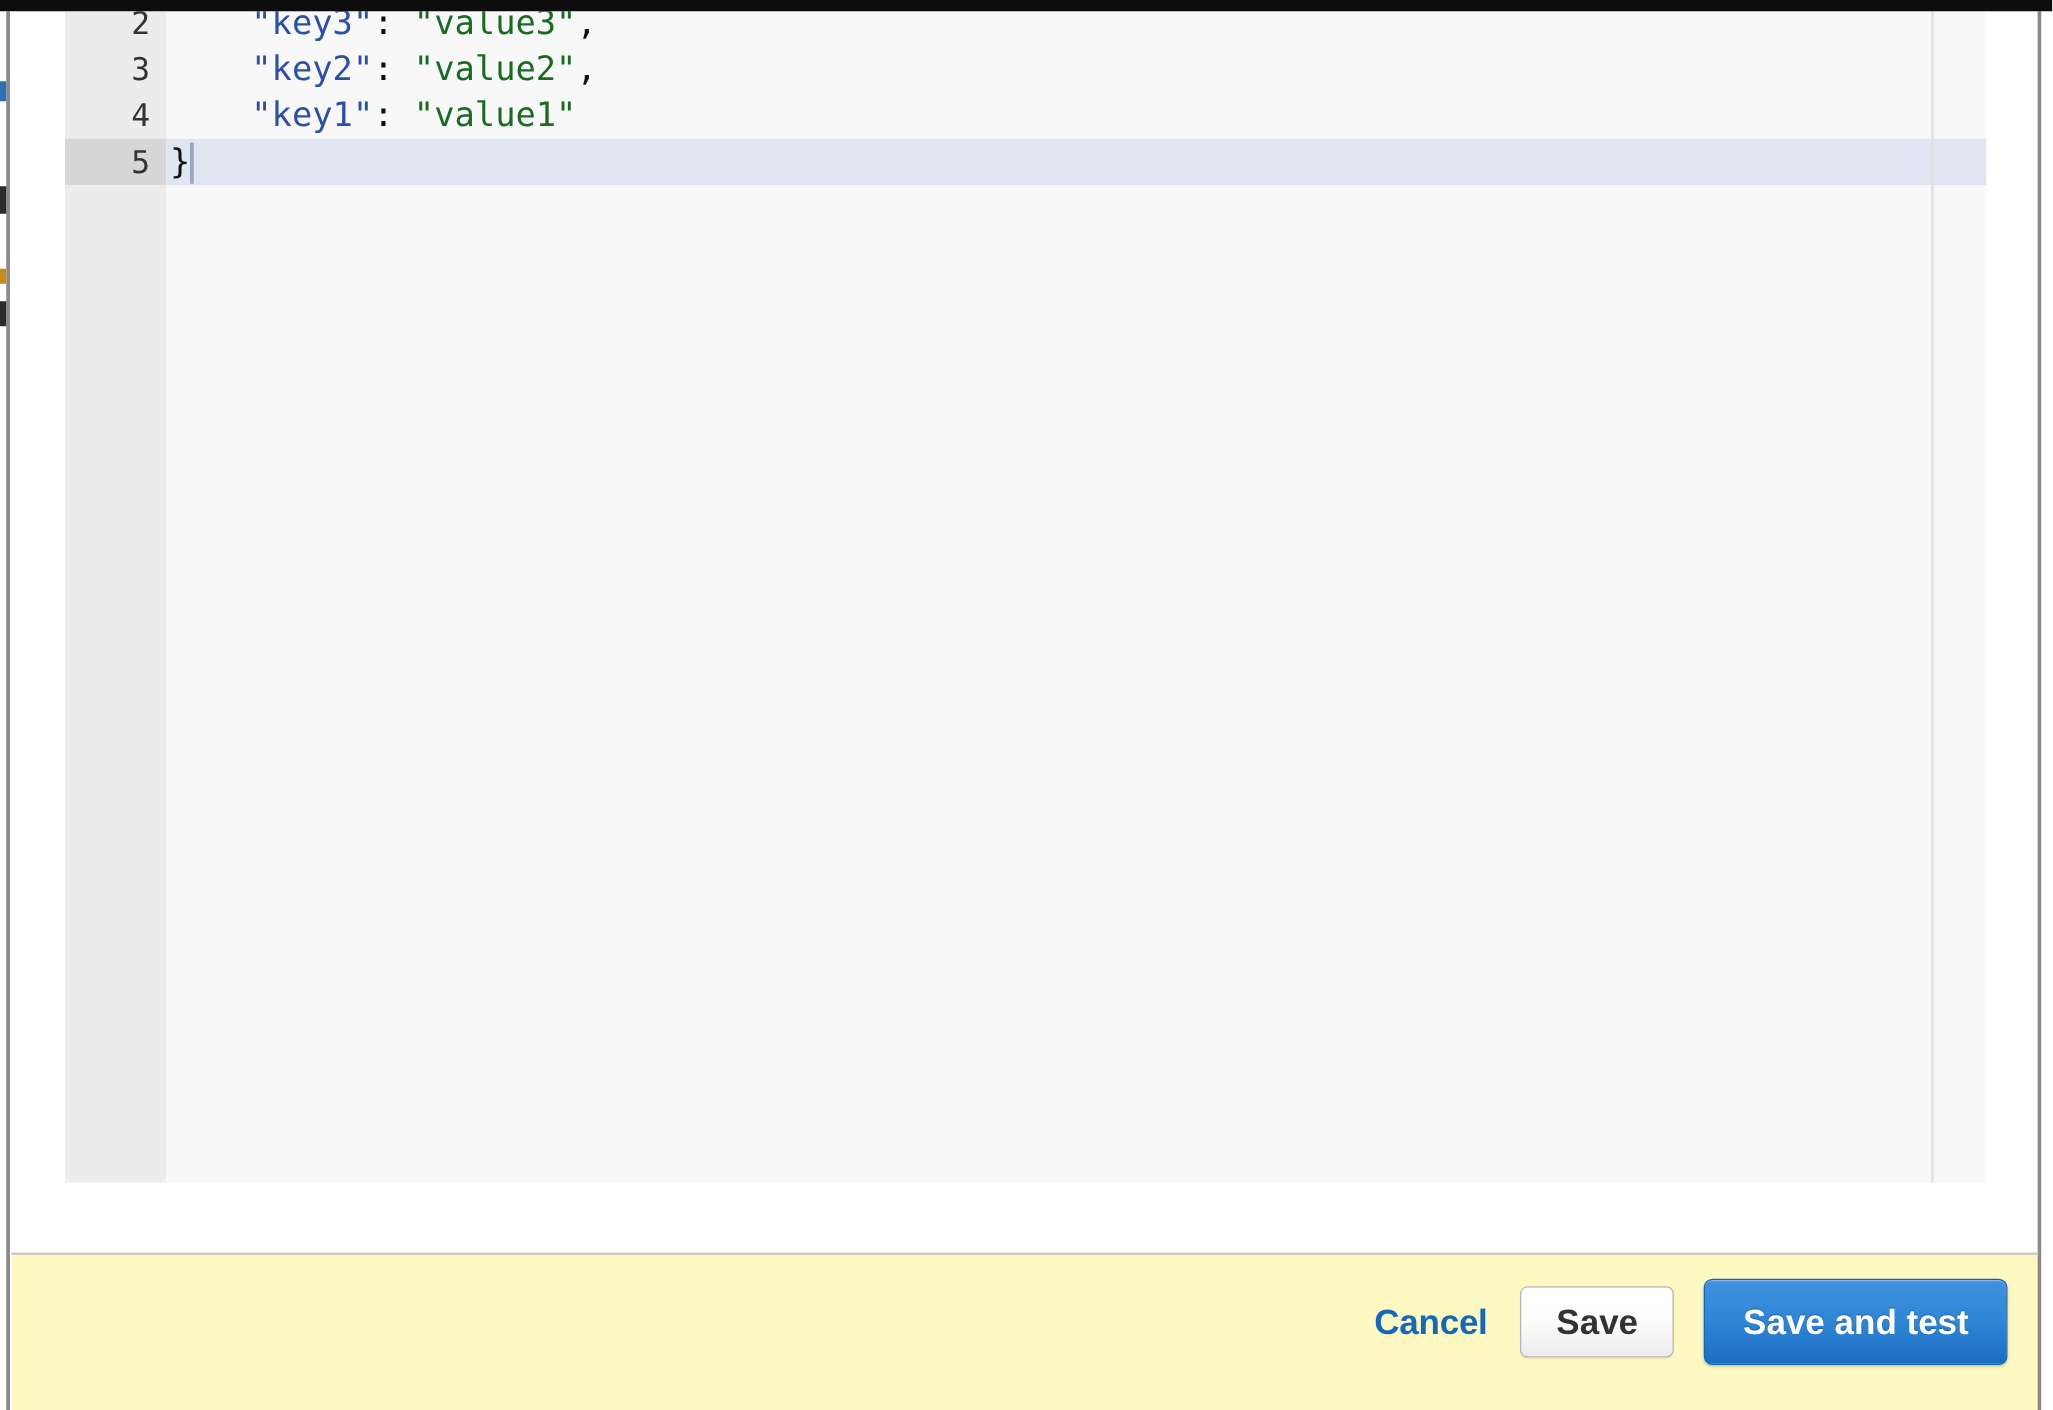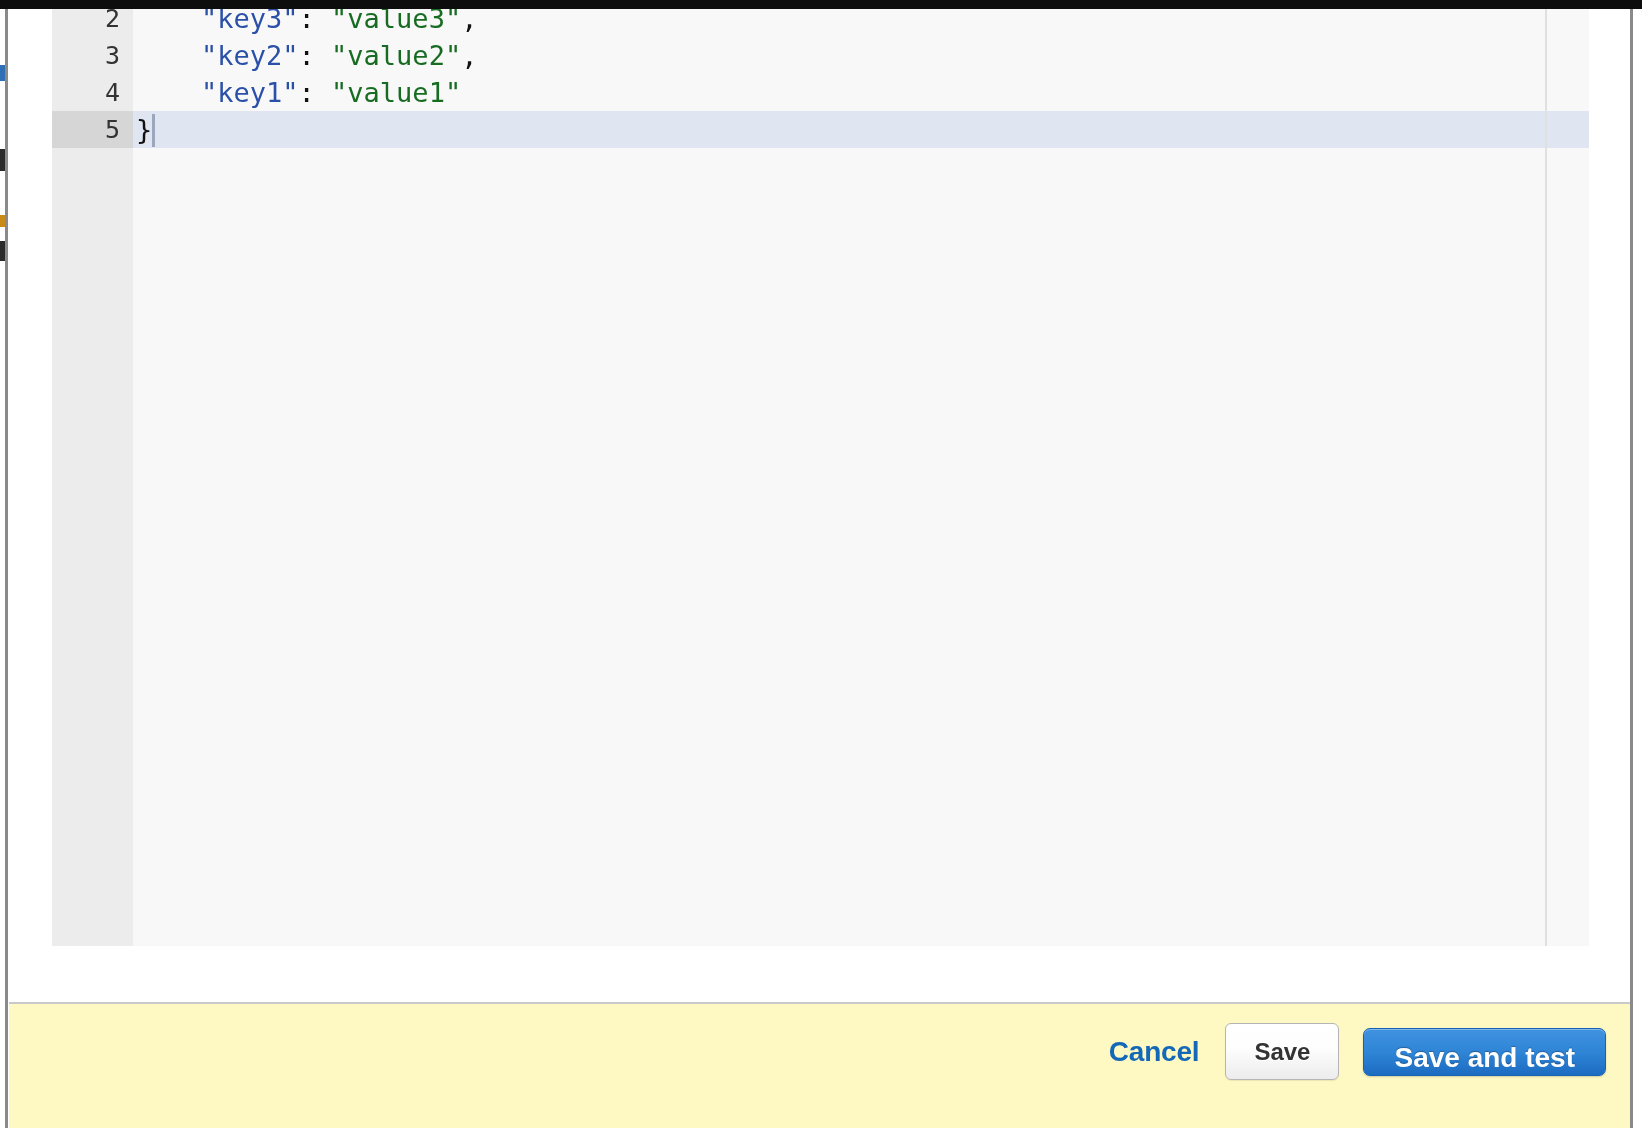--- a/index.html
+++ b/index.html
@@ -178,42 +178,42 @@
     color: #1468b8;
     background: transparent;
     border: none;
     cursor: pointer;
     padding: 0 26px 0 10px;
     font-family: "Liberation Sans", sans-serif;
     letter-spacing: -0.2px;
   }
 
   .btn-save {
-    font-size: 24px;
+    font-size: 28px;
     font-weight: bold;
     color: #333333;
     padding: 0 28px;
     height: 57px;
     line-height: 53px;
     border: 1px solid #b5b5b5;
     border-radius: 6px;
     background: linear-gradient(to bottom, #ffffff 0%, #fdfdfd 45%, #ececec 100%);
     box-shadow: 0 1px 1px rgba(0,0,0,0.08);
     cursor: pointer;
     font-family: "Liberation Sans", sans-serif;
     margin-right: 24px;
     text-shadow: 0 1px 0 #ffffff;
   }
 
   .btn-save-test {
     font-size: 28px;
     font-weight: bold;
     color: #ffffff;
     padding: 0 30px;
-    height: 48px;
+    height: 69px;
     line-height: 57px;
     border: 1px solid #1663b3;
     border-radius: 7px;
     background: linear-gradient(to bottom, #3f92df 0%, #2f85d6 50%, #1c6cc2 100%);
     box-shadow: inset 0 1px 0 rgba(255,255,255,0.35), 0 1px 2px rgba(0,0,0,0.18);
     cursor: pointer;
     font-family: "Liberation Sans", sans-serif;
     text-shadow: 0 -1px 1px rgba(0,0,0,0.28);
   }
 </style>

